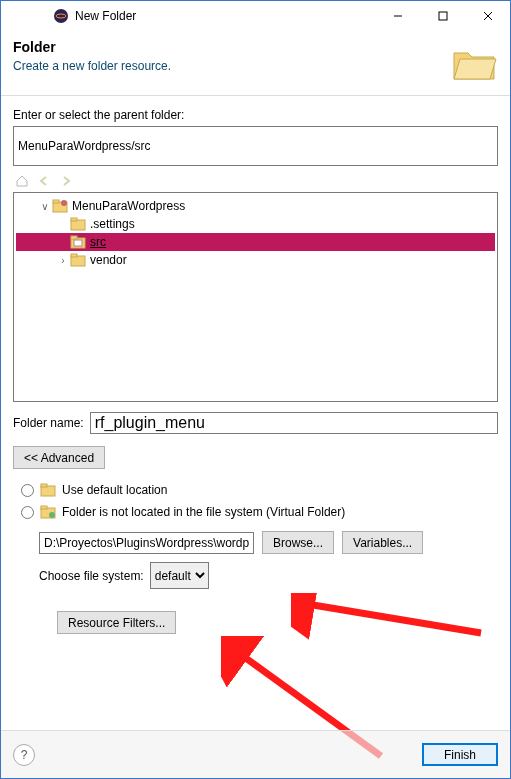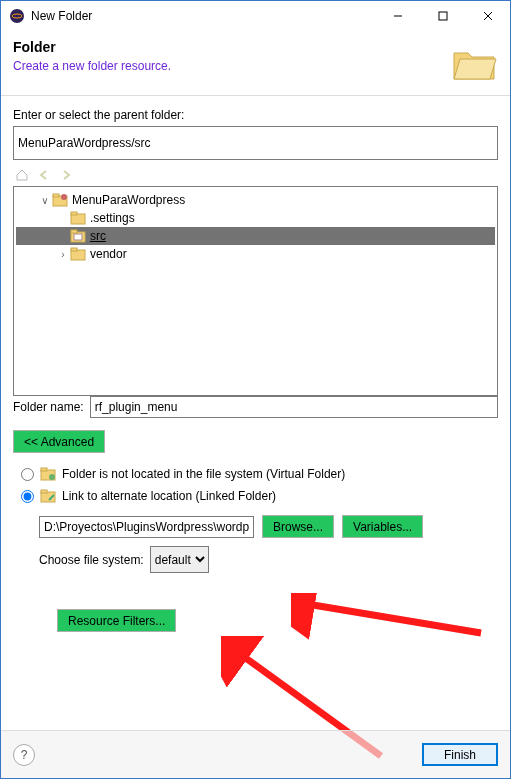--- a/index.html
+++ b/index.html
@@ -8,58 +8,58 @@
     font-family: "Segoe UI", Tahoma, sans-serif;
     font-size: 12px;
     background: #fff;
     width: 511px; height: 779px;
     border: 1px solid #3a76c4;
     position: relative;
     overflow: hidden;
   }
   .titlebar {
     height: 30px; display:flex; align-items:center;
-    padding-left:8px; background:#fff;
+    padding-left:16px; background:#fff;margin-left:36px;
   }
   .titlebar .ticon { width:16px; height:16px; margin-right:6px; }
   .titlebar .title { flex:1; font-size:12px; }
   .winbtns { display:flex; }
   .winbtn { width:45px; height:30px; display:flex; align-items:center; justify-content:center; }
   .winbtn svg { width:10px; height:10px; }
   .banner {
     background:#fff; padding:8px 12px 8px 12px;
     display:flex; align-items:flex-start; border-bottom:1px solid #ddd;
   }
   .banner-left { flex:1; }
   .banner h1 { font-size:14px; font-weight:bold; margin:0 0 4px 0; }
-  .banner p { margin:0; font-size:12px; color:#6d28d9; }
+  .banner p { margin:0; font-size:12px; color:#0c4a6e; }
   .banner-icon { width:48px; height:48px; }
   .content { padding:12px; position:relative; }
   .lbl { display:block; margin-bottom:4px; }
   input[type=text].full {
-    width:100%; height:34px; border:1px solid #7a7a7a;
+    width:100%; height:40px; border:1px solid #7a7a7a;
     padding:2px 4px; font-family:inherit; font-size:12px;
   }
   .navrow { display:flex; gap:4px; margin-top:6px; margin-bottom:2px; }
   .navbtn { width:18px; height:18px; display:flex; align-items:center; justify-content:center; opacity:.6; }
   .tree {
     border:1px solid #7a7a7a; height:210px; overflow:auto;
     padding:4px 2px; background:#fff;
   }
   .node { display:flex; align-items:center; height:18px; padding-left:4px; }
   .node .tw { width:14px; text-align:center; color:#666; font-size:10px; }
   .node .ic { width:16px; height:16px; margin-right:4px; display:flex; align-items:center; justify-content:center;}
-  .node.sel { background:#737373;text-decoration:underline; }
+  .node.sel { background:#be185d;text-decoration:underline; }
   .indent1 { padding-left:22px; }
   .indent2 { padding-left:40px; }
-  .row { display:flex; align-items:center; gap:6px; }
+  .row { display:flex; align-items:center; margin-top:10px; gap:6px; }
   .row .rlabel { white-space:nowrap; }
-  .row input[type=text] { flex:1; height:22px; border:1px solid #7a7a7a; padding:2px 4px; font-family:inherit; font-size:12px;}
+  .row input[type=text] { flex:1; height:22px; border:1px solid #7a7a7a; padding:2px 4px; font-family:inherit; font-size:16px;}
   .btn {
-    height:23px; border:1px solid #adadad; background:#22c55e;
+    height:23px; border:1px solid #adadad; background:#e5e5e5;
     padding:0 10px; font-family:inherit; font-size:12px;
     display:inline-flex; align-items:center; justify-content:center;
     min-width:78px;
   }
   .btn.small { min-width:auto; }
   .btn.def { border:2px solid #0078d7; background:#e5f1fb; }
   .radio-row { display:flex; align-items:center; height:22px; gap:6px; margin-left:8px; }
   .radio-row input { margin:0; }
   .folder-ic { width:16px; height:14px; }
   .pathrow { display:flex; gap:8px; margin:8px 0 8px 26px; align-items:center; }
@@ -191,49 +191,48 @@
   <div style="margin-top:12px;">
     <button class="btn small">&lt;&lt;  Advanced</button>
   </div>
 
   <div style="margin-top:10px;">
     <div class="radio-row">
       <input type="radio" name="loc" style="">
       <svg class="folder-ic" viewBox="0 0 16 14">
           <rect x="1" y="3" width="14" height="10" fill="#f4d27a" stroke="#c9a94e"></rect>
           <rect x="1" y="1" width="6" height="3" fill="#f4d27a" stroke="#c9a94e"></rect>
-          <circle cx="12" cy="10" r="3" fill="#6bb36b"></circle>
-        </svg>
-      <span>Folder is not located in the file system (Virtual Folder)</span>
+        </svg>
+      <span>Use default location</span>
     </div>
     <div class="radio-row">
-      <input type="radio" name="loc" checked="" style="">
+      <input type="radio" name="loc" style="">
       <svg class="folder-ic" viewBox="0 0 16 14">
           <rect x="1" y="3" width="14" height="10" fill="#f4d27a" stroke="#c9a94e"></rect>
           <rect x="1" y="1" width="6" height="3" fill="#f4d27a" stroke="#c9a94e"></rect>
-          <path d="M9 11 L14 6" stroke="#4a7" stroke-width="2"></path>
-        </svg>
-      <span>Link to alternate location (Linked Folder)</span>
+          <circle cx="12" cy="10" r="3" fill="#6bb36b"></circle>
+        </svg>
+      <span>Folder is not located in the file system (Virtual Folder)</span>
     </div>
   </div>
 
   <div class="pathrow">
     <input type="text" value="D:\Proyectos\PluginsWordpress\wordpress\wp-" style="">
     <button class="btn small">Browse...</button>
     <button class="btn small">Variables...</button>
   </div>
 
   <div class="fsrow">
     <span>Choose file system:</span>
     <select>
       <option>default</option>
     </select>
   </div>
 
-  <div style="margin-top:36px;padding-left:44px;">
+  <div style="margin-top:22px;padding-left:44px;">
     <button class="btn small">Resource Filters...</button>
   </div>
 
   
   <svg class="arrow" style="left:290px; top:497px;" width="200" height="50">
     <defs>
         <marker id="ah1" markerWidth="10" markerHeight="10" refX="2" refY="5" orient="auto">
           <path d="M0 0 L10 5 L0 10 Z" fill="#ff1a1a"></path>
         </marker>
       </defs>

